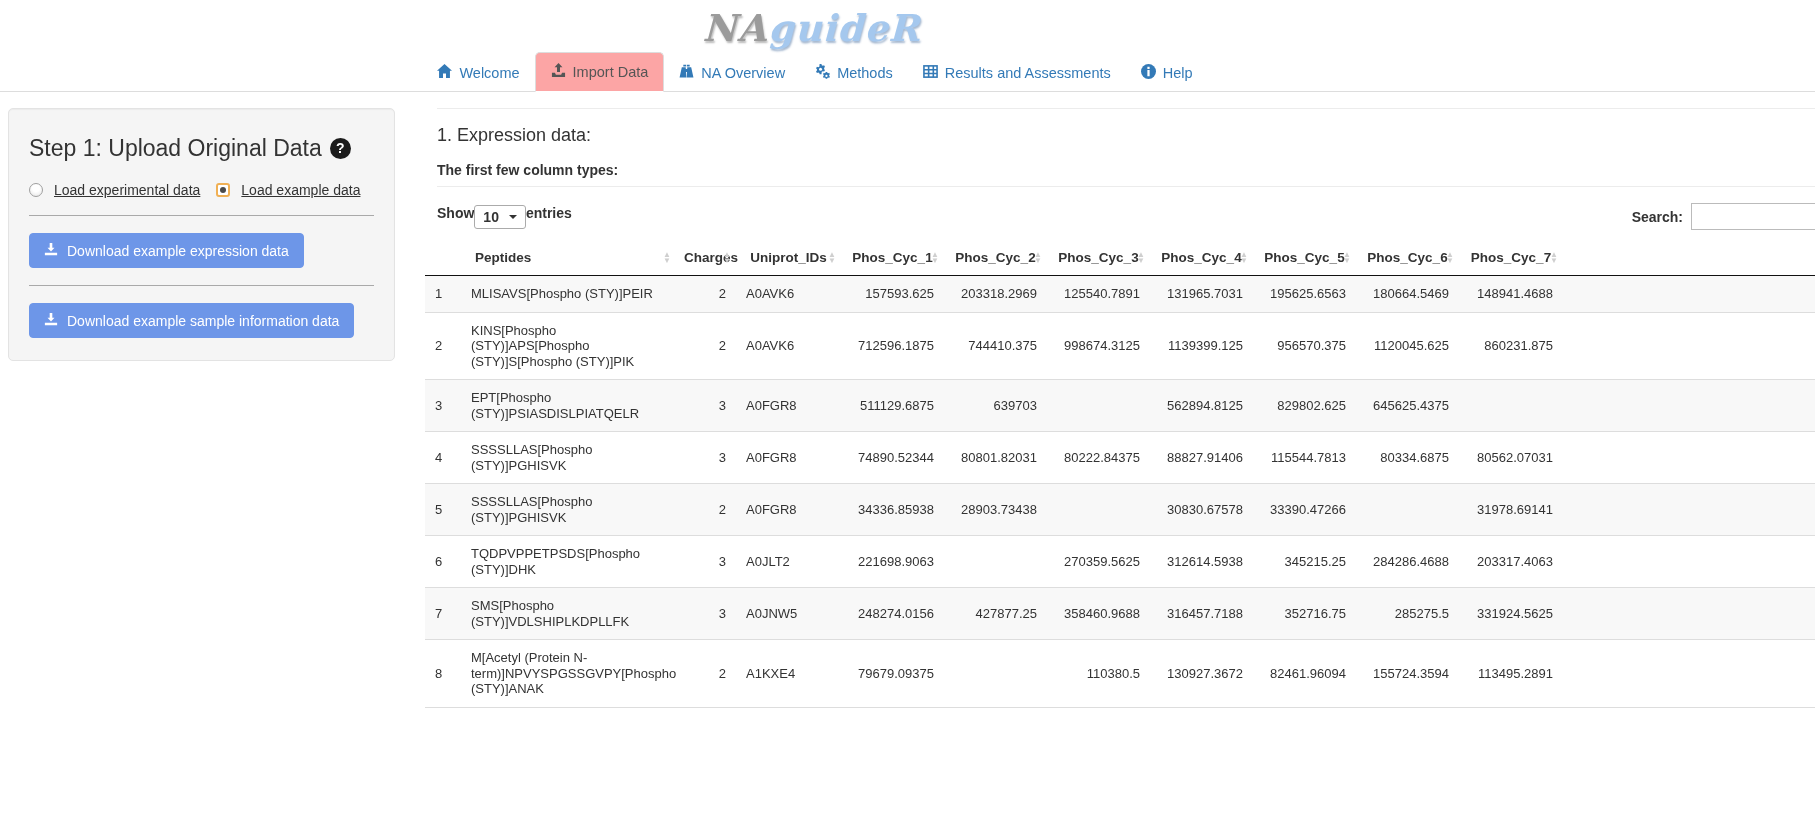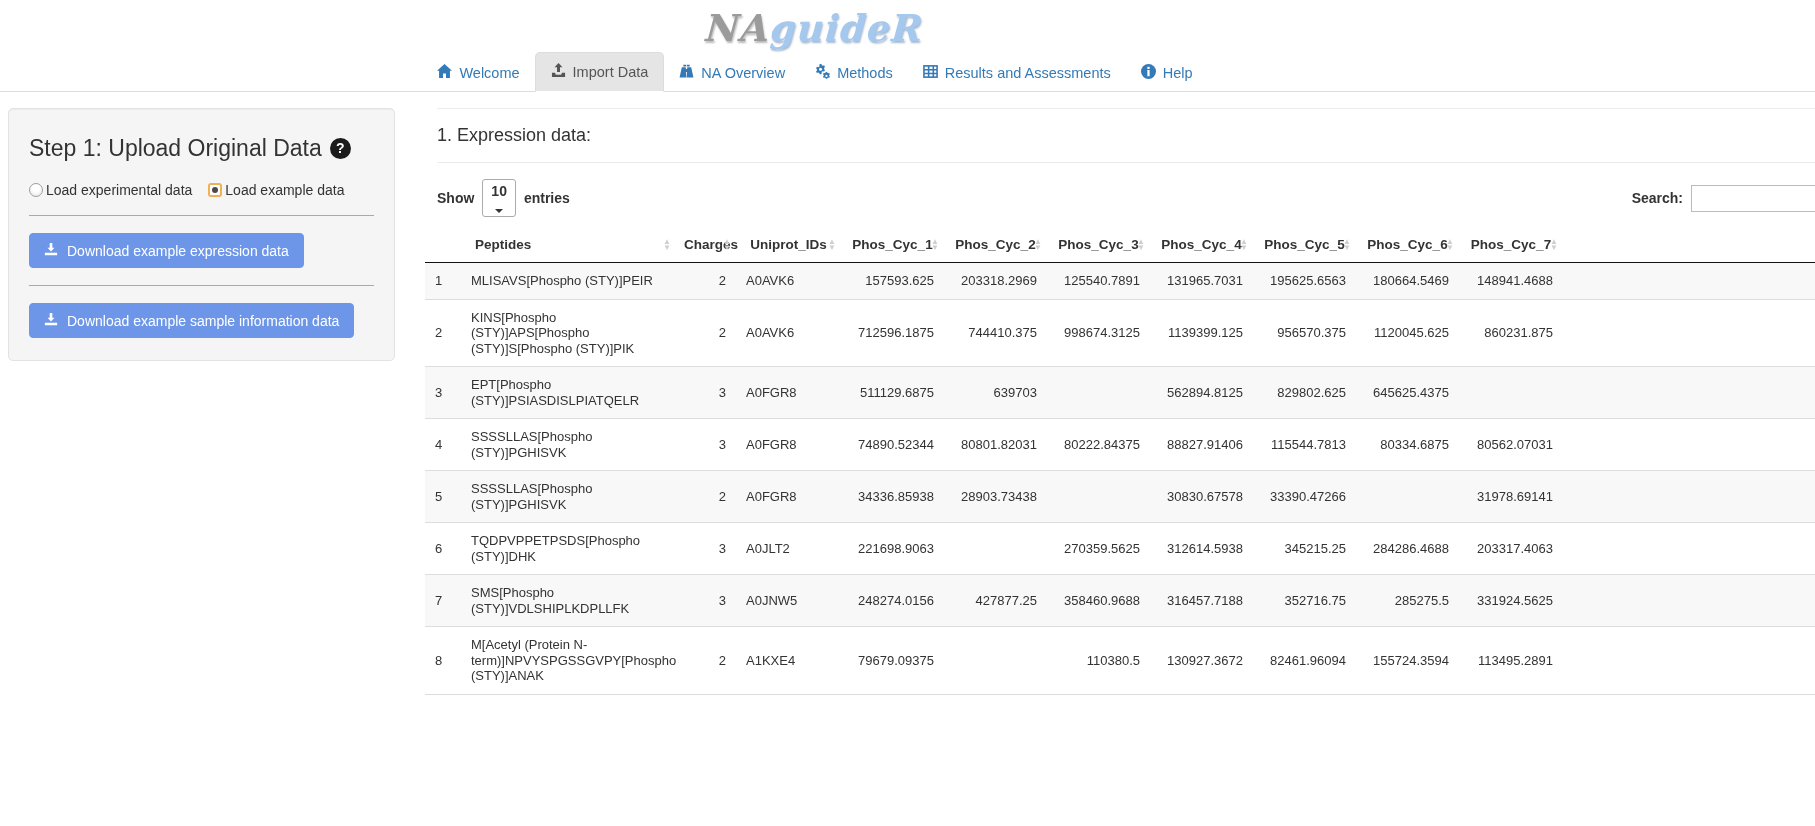--- a/index.html
+++ b/index.html
@@ -16,37 +16,37 @@
   .logo .p1{color:#9b9b9b;text-shadow:1px 2px 2px rgba(0,0,0,.28);}
   .logo .p2{color:#a5c8ee;text-shadow:1px 2px 2px rgba(60,100,150,.45);}
   .navbar{width:1815px;border-bottom:1px solid #ddd;margin-top:2px;}
   .nav-tabs{display:flex;justify-content:center;width:1630px;align-items:flex-end;}
   .nav-tab{
     display:flex;align-items:center;gap:7px;padding:10px 15px;margin-bottom:-1px;
     color:#337ab7;font-size:14.5px;text-decoration:none;cursor:pointer;white-space:nowrap;
   }
   .nav-tab svg{width:15px;height:15px;fill:currentColor;flex:0 0 auto;}
   .nav-tab.active{
-    background:#e5e5e5;border:1px solid #ddd;border-bottom:1px solid #fff;
+    background:#fca5a5;border:1px solid #ddd;border-bottom:1px solid #fff;
     border-radius:5px 5px 0 0;color:#555;
   }
   
   .content{display:flex;align-items:flex-start;padding-top:16px;}
   .sidebar{flex:0 0 387px;margin-left:8px;}
   .panel{
     background:#f5f5f5;border:1px solid #e3e3e3;border-radius:5px;
     padding:18px 20px 22px 20px;box-shadow:inset 0 1px 1px rgba(0,0,0,.04);
   }
   .step-title{font-size:23px;font-weight:normal;color:#333;margin:8px 0 20px 0;display:flex;align-items:center;gap:8px;}
   .q-icon{
     display:inline-block;width:21px;height:21px;background:#1c1c1c;color:#fff;border-radius:50%;
     text-align:center;line-height:21px;font-size:14px;font-weight:bold;flex:0 0 auto;
   }
   .radio-row{display:flex;align-items:center;gap:16px;font-size:14px;margin:4px 0 10px 0;}
-  .radio-opt{display:flex;align-items:center;gap:3px;cursor:pointer;}
+  .radio-opt{display:flex;align-items:center;gap:11px;cursor:pointer;text-decoration:underline;}
   .radio{
     width:14px;height:14px;border:1px solid #a0a0a0;border-radius:50%;
     background:radial-gradient(circle at 50% 35%,#fff 35%,#e3e3e3);flex:0 0 auto;box-sizing:border-box;
   }
   .radio.checked{
     width:14px;height:14px;border:2px solid #f0b054;border-radius:3px;background:#fff;position:relative;
   }
   .radio.checked::after{
     content:"";position:absolute;left:50%;top:50%;width:6px;height:6px;margin:-3px 0 0 -3px;
     border-radius:50%;background:#4a4a4a;
@@ -64,24 +64,24 @@
   .hr-light{border:0;border-top:1px solid #ececec;margin:0 0 16px 0;}
   .section-title{font-size:18px;font-weight:normal;margin:0 0 16px 0;color:#333;}
   .ctl-label{font-weight:bold;font-size:14px;margin:0 0 8px 0;color:#333;}
   .select-box{
     width:252px;height:32px;border:1px solid #ccc;border-radius:4px;background:#fff;
     display:flex;align-items:center;justify-content:space-between;padding:0 12px;
     font-size:14px;color:#555;cursor:pointer;margin-bottom:26px;box-sizing:border-box;
   }
   .caret-down{width:0;height:0;border-left:5px solid transparent;border-right:5px solid transparent;border-top:5px solid #555;}
   .dt-controls{display:flex;justify-content:space-between;align-items:center;margin:14px 0 10px 0;font-size:14px;font-weight:bold;color:#333;}
-  .show-entries{display:flex;align-items:center;gap:8px;}
+  .show-entries{display:flex;}
   .mini-select{
     display:inline-flex;align-items:center;gap:10px;border:1px solid #ababab;border-radius:3px;
-    padding:3px 8px;background:#fff;cursor:pointer;font-size:14px;flex-direction:column;
+    padding:3px 8px;background:#fff;cursor:pointer;font-size:14px;
   }
   .search-box{display:flex;align-items:center;margin-right:-6px;}
   .search-box input{
     width:130px;height:27px;border:1px solid #bbb;margin-left:8px;box-sizing:border-box;
     font-family:"Liberation Sans",sans-serif;font-size:13px;padding:0 6px;
   }
   
   table.dt{
     width:calc(100% + 12px);margin-left:-12px;border-collapse:collapse;table-layout:fixed;
     font-size:13px;color:#333;
@@ -197,20 +197,21 @@
               <path d="M6.5 1h3v5.5H12L8 10.8 4 6.5h2.5V1zM1 12.2h14v2.8H1z"></path>
             </svg></span>
         <span>Download example sample information data</span>
       </button>
     </div>
   </aside>
 
   <main class="main">
     <hr class="hr-light">
     <h3 class="section-title">1. Expression data:</h3>
+    <div class="ctl-label">The first few column types:</div>
     <hr class="hr-light">
 
     <div class="dt-controls">
       <div class="show-entries">
         <span>Show</span>
         <span class="mini-select">
           <span>10</span>
           <span class="caret-down" style="border-top-color:#333;border-left-width:4px;border-right-width:4px;border-top-width:4px;"></span>
         </span>
         <span>entries</span>

